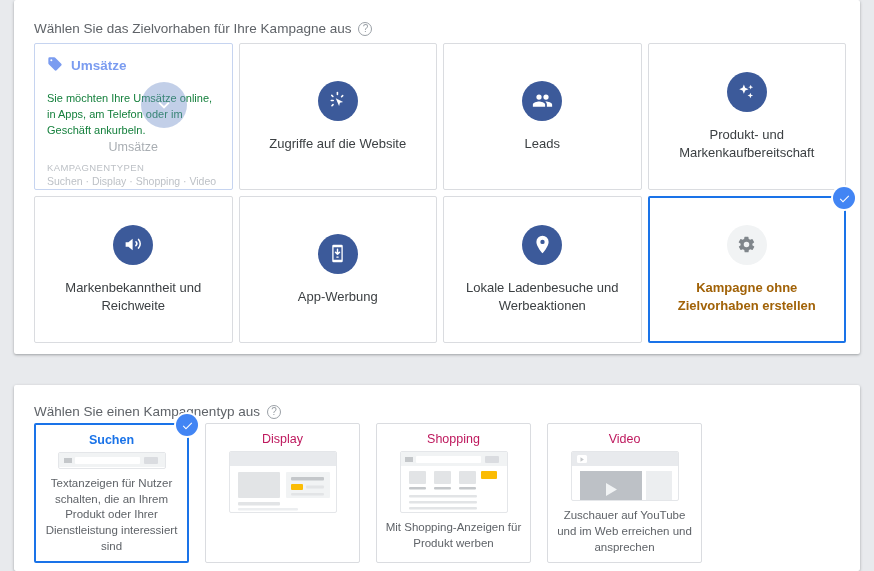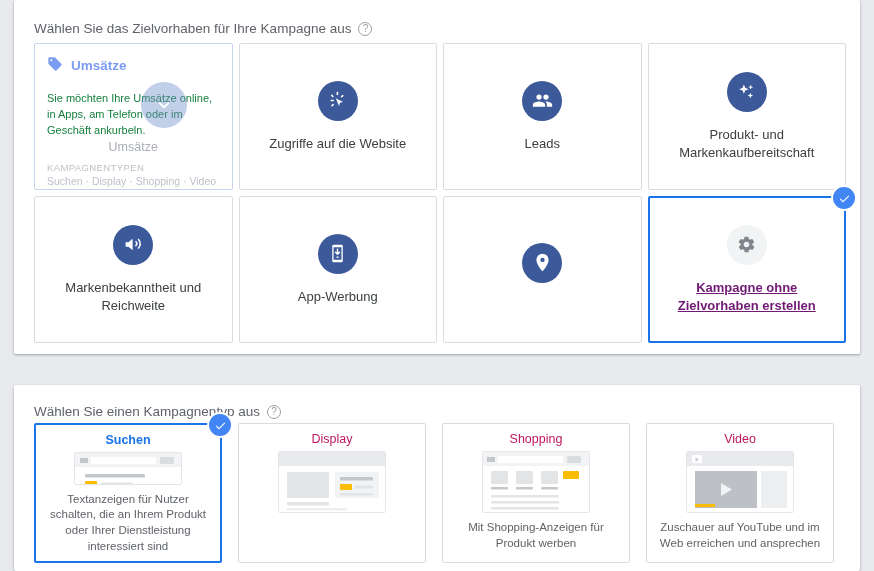--- a/index.html
+++ b/index.html
@@ -67,21 +67,21 @@
     width: 40px; height: 40px; border-radius: 50%;
     background: #3c5a9a;
     display: flex; align-items: center; justify-content: center;
     margin-bottom: 14px;
   }
   .goal-icon.neutral { background: #f1f3f4; }
   .goal-icon svg { display: block; }
   .goal-label {
     font-size: 13px; color: #3c4043; text-align: center; line-height: 1.35;
   }
-  .goal-card.selected .goal-label { color: #701a75; font-weight: bold; text-decoration: underline; }
+  .goal-card.selected .goal-label { color: #a16207; font-weight: bold; }
 
   
   .goal-card.hovered {
     border: 1px solid #c6d4f0;
     align-items: stretch; justify-content: flex-start;
     padding: 12px 12px 10px 12px;
     overflow: hidden;
   }
   .hover-title {
     display: flex; align-items: center;
@@ -117,21 +117,21 @@
     right: -11px; top: -11px;
     width: 22px; height: 22px; border-radius: 50%;
     background: #4285f4;
     display: flex; align-items: center; justify-content: center;
     box-shadow: 0 0 0 2px #fff;
   }
 
   
   #type-grid {
     position: absolute; left: 20px; top: 38px;
-    width: 800px;
+    width: 668px;
     display: grid;
     grid-template-columns: repeat(4, 1fr);
     grid-auto-rows: 140px;
     gap: 16px;
   }
   .type-card {
     position: relative;
     border: 1px solid #dadce0;
     border-radius: 2px;
     background: #fff;
@@ -248,20 +248,21 @@
         </div>
         <div class="goal-label">App-Werbung</div>
       </div>
 
       <div class="goal-card">
         <div class="goal-icon">
           <svg width="21" height="21" viewBox="0 0 24 24">
               <path fill="#fff" d="M12 2a7 7 0 0 0-7 7c0 5.2 7 13 7 13s7-7.8 7-13a7 7 0 0 0-7-7zm0 9.5A2.5 2.5 0 1 1 14.5 9 2.5 2.5 0 0 1 12 11.5z"></path>
             </svg>
         </div>
+        <div class="goal-label">Lokale Ladenbesuche und Werbeaktionen</div>
       </div>
 
       <div class="goal-card selected">
         <div class="check-badge">
           <svg width="13" height="13" viewBox="0 0 24 24">
               <path fill="#fff" d="M9.2 16.4L4.8 12l-1.4 1.4 5.8 5.8L20.6 7.8l-1.4-1.4z"></path>
             </svg>
         </div>
         <div class="goal-icon neutral">
           <svg width="19" height="19" viewBox="0 0 24 24">

